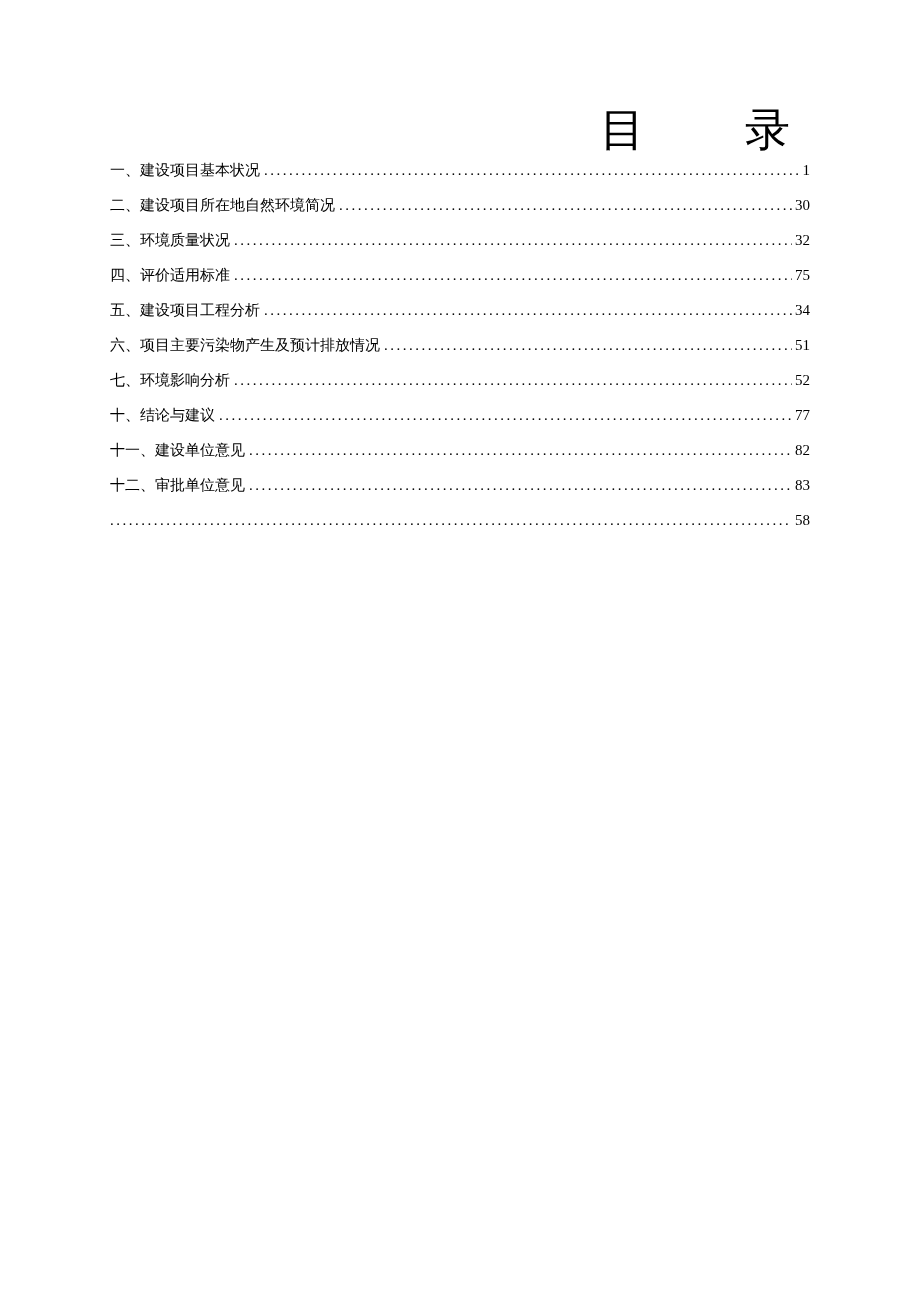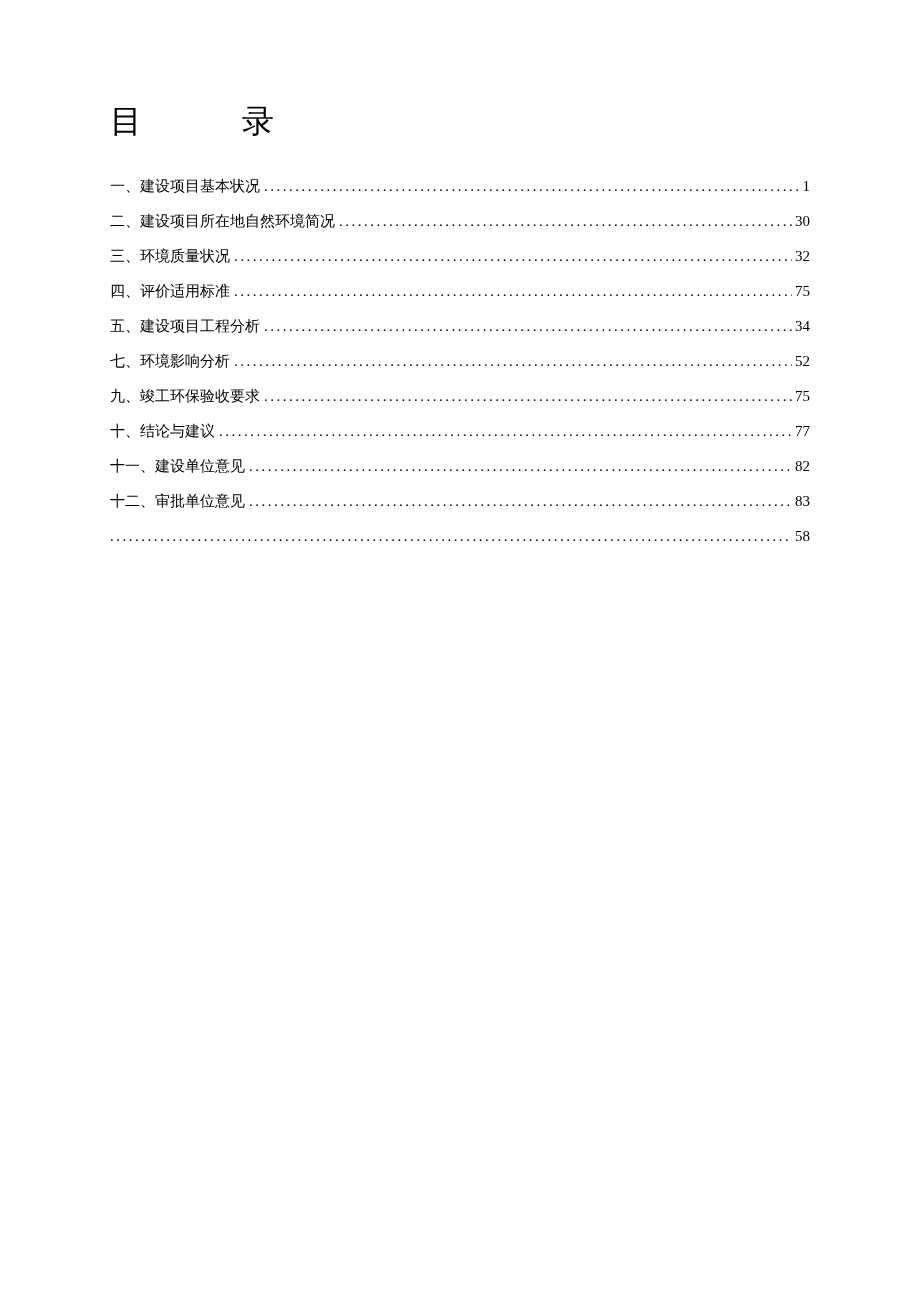--- a/index.html
+++ b/index.html
@@ -9,24 +9,23 @@
     }
     body {
       background: #ffffff;
       width: 920px;
       height: 1301px;
       font-family: "SimSun", "宋体", serif;
       color: #000000;
       padding: 100px 110px 0 110px;
     }
     .title {
-      font-size: 32px;
+      font-size: 45px;
       font-weight: normal;
-      text-align: left;
-      margin-bottom: 32px;
+      text-align: right;
       letter-spacing: 20px;
       font-family: "SimSun", "宋体", serif;
     }
     .title-space {
       display: inline-block;
       width: 80px;
     }
     .toc {
       width: 100%;
     }
@@ -87,28 +86,28 @@
     <span class="toc-label">四、评价适用标准</span>
     <span class="toc-dots"></span>
     <span class="toc-page">75</span>
   </div>
   <div class="toc-entry">
     <span class="toc-label">五、建设项目工程分析</span>
     <span class="toc-dots"></span>
     <span class="toc-page">34</span>
   </div>
   <div class="toc-entry">
+    <span class="toc-label">六、项目主要污染物产生及预计排放情况</span>
+    <span class="toc-dots"></span>
+    <span class="toc-page">51</span>
+  </div>
+  <div class="toc-entry">
     <span class="toc-label">七、环境影响分析</span>
     <span class="toc-dots"></span>
     <span class="toc-page">52</span>
-  </div>
-  <div class="toc-entry">
-    <span class="toc-label">九、竣工环保验收要求</span>
-    <span class="toc-dots"></span>
-    <span class="toc-page">75</span>
   </div>
   <div class="toc-entry">
     <span class="toc-label">十、结论与建议</span>
     <span class="toc-dots"></span>
     <span class="toc-page">77</span>
   </div>
   <div class="toc-entry">
     <span class="toc-label">十一、建设单位意见</span>
     <span class="toc-dots"></span>
     <span class="toc-page">82</span>

